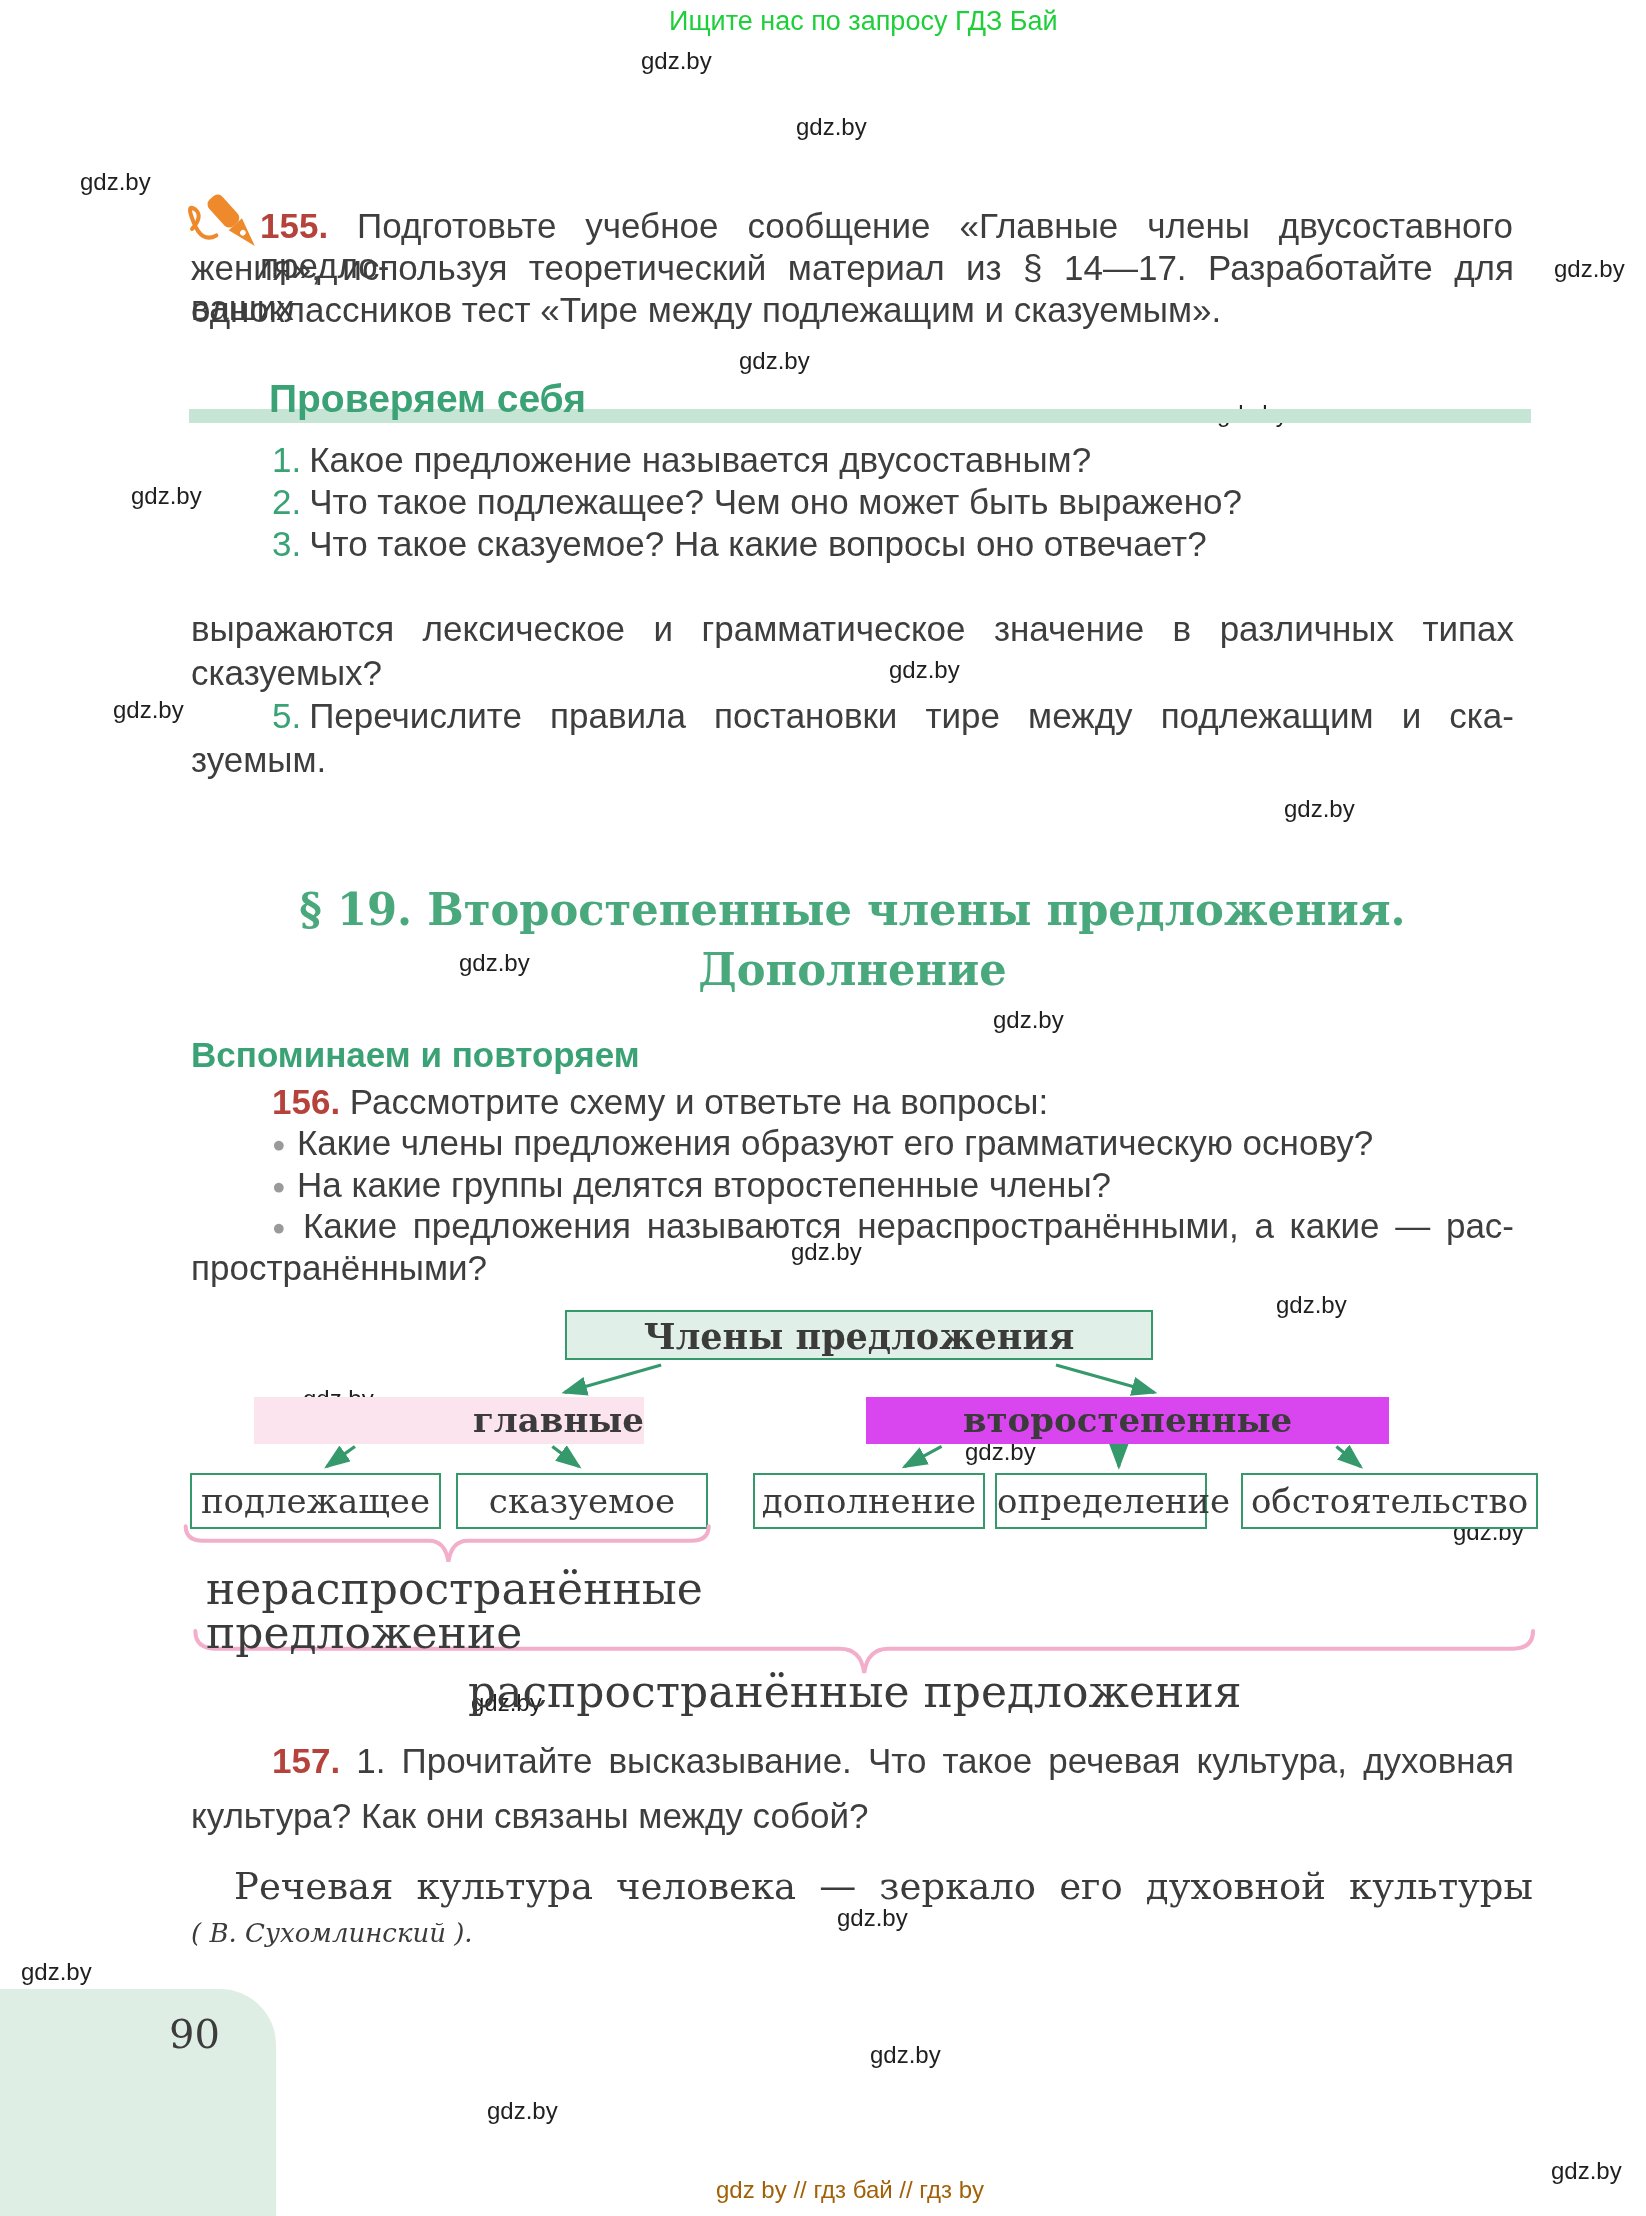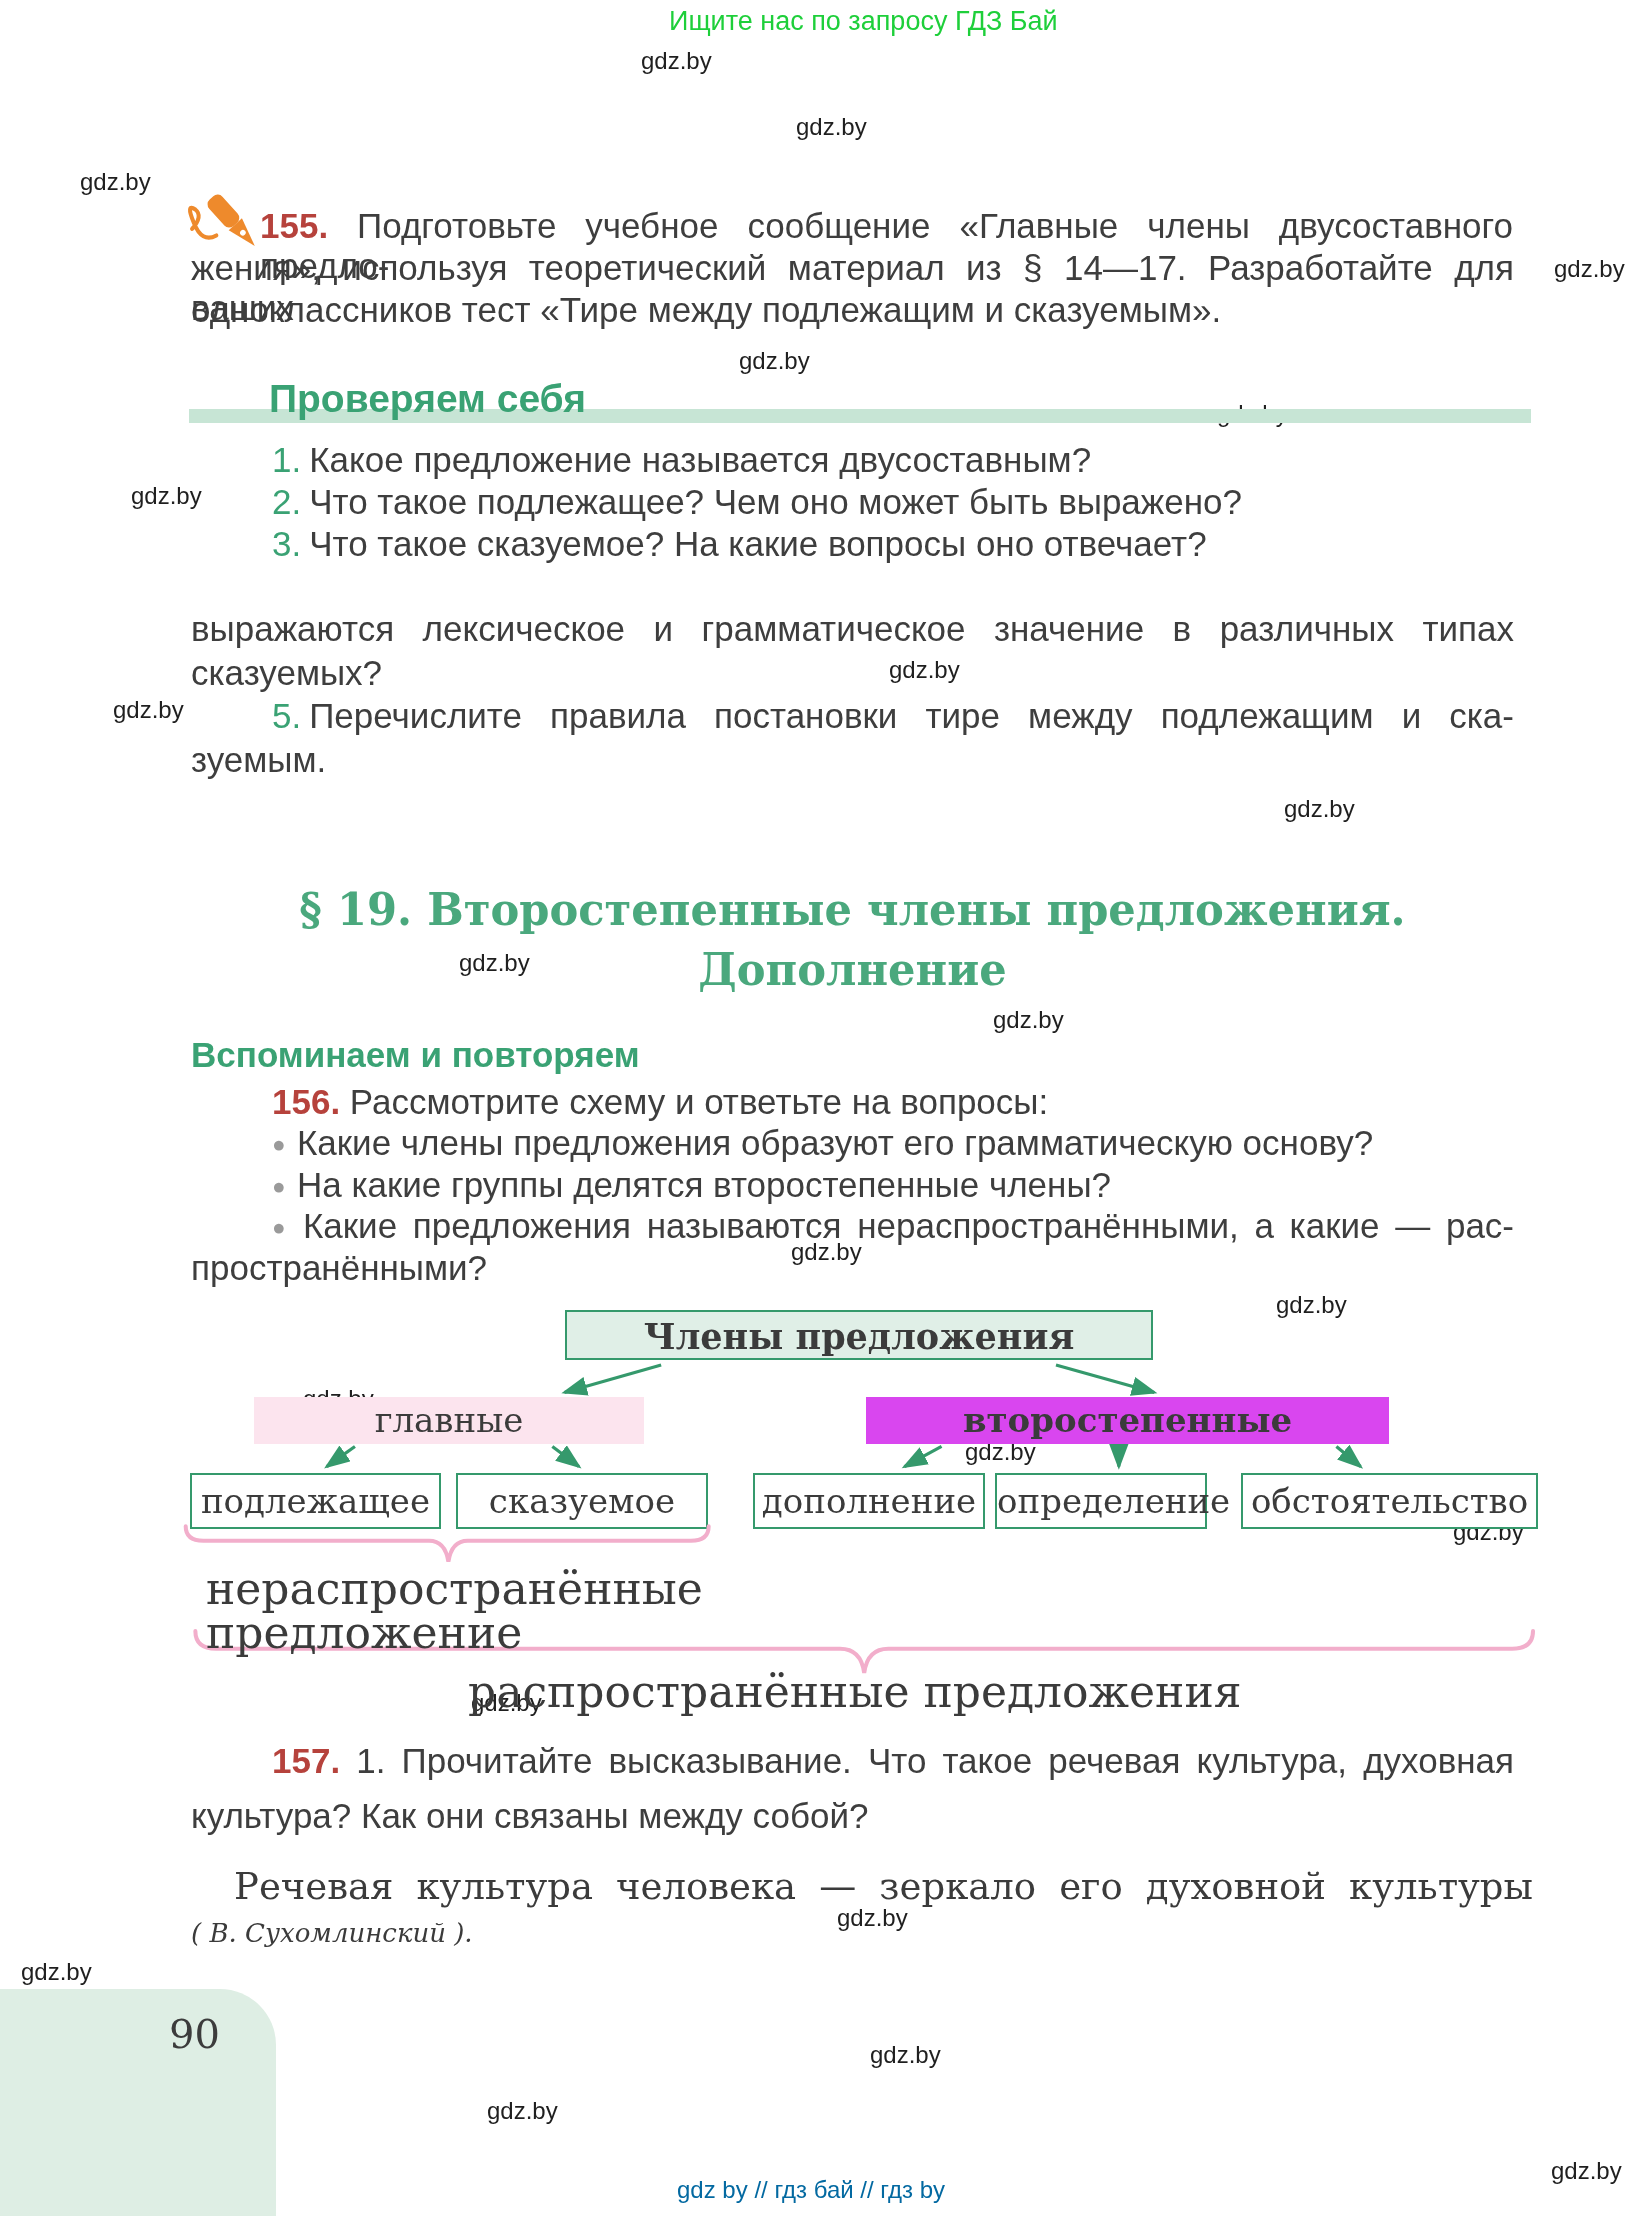--- a/index.html
+++ b/index.html
@@ -2,41 +2,41 @@
 <html style="font-size:13px"><head>
 <meta charset="utf-8">
 <style>
   html,body{margin:0;padding:0;background:#ffffff;}
   #page{position:relative;width:1647px;height:2216px;background:#ffffff;overflow:hidden;
         font-family:"Liberation Sans",sans-serif;color:#3e3e3e;}
   .abs{position:absolute;}
   
   .wm{position:absolute;font-size:24px;color:#1f1f1f;white-space:nowrap;}
   .banner{position:absolute;left:669px;top:6.4px;font-size:27px;color:#1ecf3a;white-space:nowrap;}
-  .footer{position:absolute;left:677px;top:2176px;font-size:24px;color:#0369a1;white-space:nowrap;}
+  .footer{position:absolute;left:716px;top:2176px;font-size:24px;color:#a16207;white-space:nowrap;}
   
   .line{position:absolute;font-size:35px;line-height:40px;color:#3e3e3e;white-space:nowrap;}
   .jline{position:absolute;font-size:35px;line-height:40px;color:#3e3e3e;
          text-align:justify;text-align-last:justify;white-space:normal;}
   .exnum{color:#b6423c;font-weight:bold;}
   .qnum{color:#3aa274;margin-right:8px;}
   .bullet{color:#9a9a9a;font-size:22.6px;vertical-align:3.2px;margin-right:11.3px;}
   
   .check-bar{position:absolute;left:189px;top:409px;width:1342px;height:13.7px;background:#c7e5d5;}
   .check-title{position:absolute;left:269px;top:377px;font-size:39px;font-weight:bold;color:#3aa274;}
   
   .sec{position:absolute;left:191px;width:1323px;text-align:center;color:#4aa87d;
        font-family:"DejaVu Serif",serif;font-weight:bold;font-size:45px;transform:scaleX(0.96);}
   .subsec{position:absolute;left:191px;top:1035px;font-size:35px;font-weight:bold;color:#3aa274;}
   
   .dbox{position:absolute;font-family:"DejaVu Serif",serif;color:#3b3b3b;text-align:center;}
   .root-box{left:565px;top:1310px;width:588px;height:50px;line-height:50px;
             background:#e0efe7;border:2.4px solid #35996c;font-weight:bold;font-size:35px;box-sizing:border-box;}
   .main-box{left:254px;top:1397px;width:390px;height:47px;line-height:47px;
-            background:#fce4ee;font-weight:normal;font-size:34px;}
+            background:#fce4ee;font-weight:bold;font-size:34px;text-align:right;}
   .sec-box{left:866px;top:1397px;width:523px;height:47px;line-height:47px;
            background:#d946ef;font-weight:bold;font-size:34px;}
   .leaf{top:1473px;height:56px;line-height:52px;background:#ffffff;border:2.4px solid #35996c;
         font-size:34px;box-sizing:border-box;}
   .brace-label{position:absolute;font-family:"DejaVu Serif",serif;color:#3b3b3b;
                font-size:44px;line-height:44px;}
   
   .quote{position:absolute;left:234px;top:1865px;width:1299px;font-family:"DejaVu Serif",serif;
          font-size:37px;color:#3b3b3b;text-align:justify;text-align-last:justify;}
   .attrib{position:absolute;left:191px;top:1918px;font-family:"DejaVu Serif",serif;

